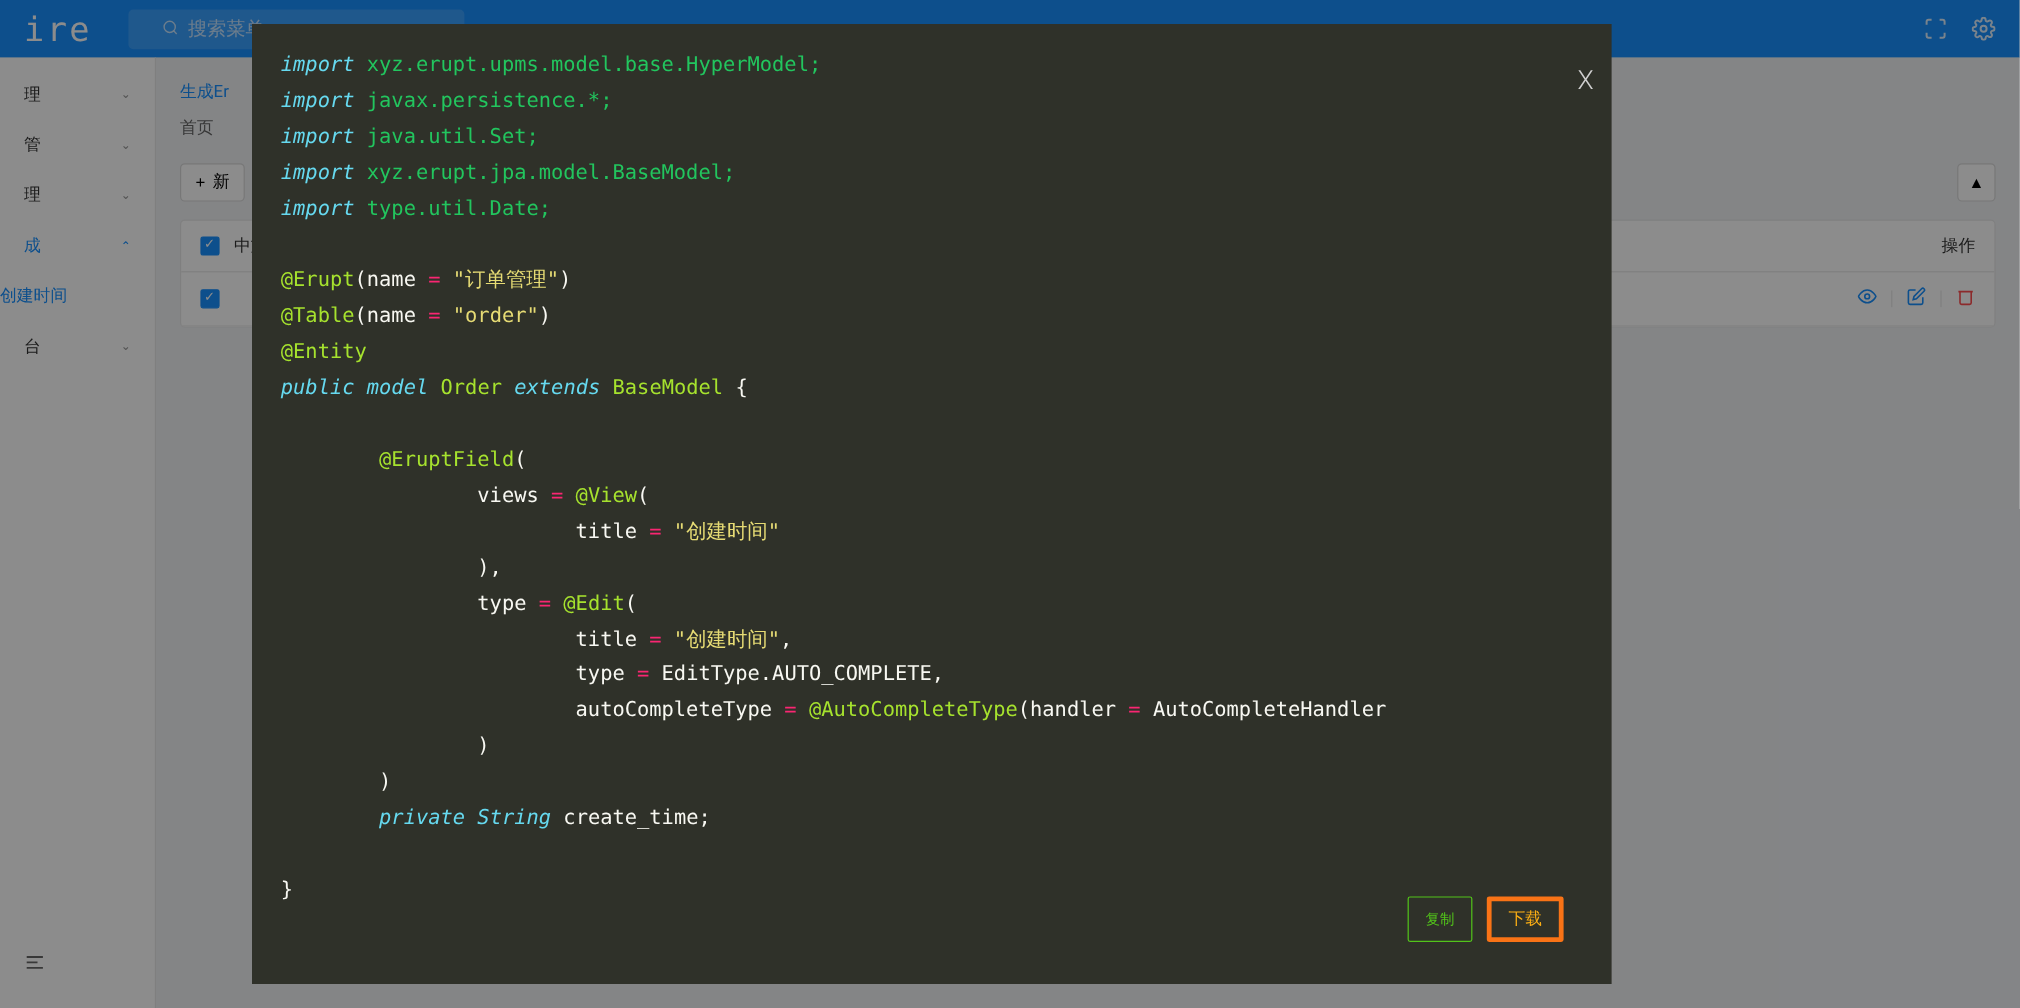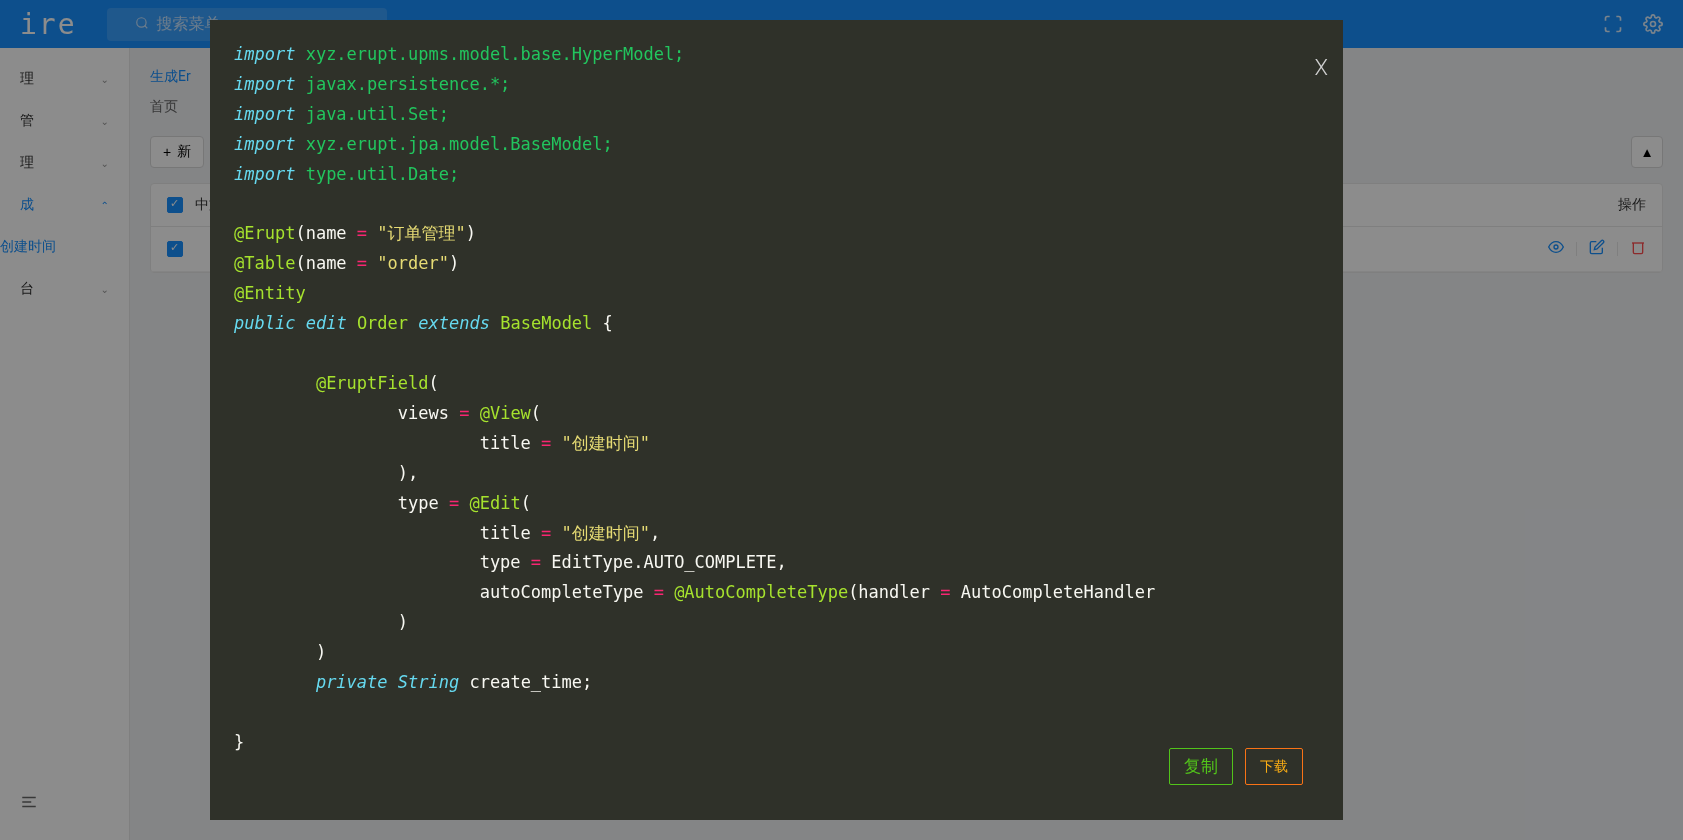--- a/index.html
+++ b/index.html
@@ -273,26 +273,26 @@
       display: flex;
       gap: 12px;
       z-index: 102;
     }
     .btn-copy {
       background: transparent;
       border: 1px solid #52c41a;
       color: #52c41a;
       padding: 6px 14px;
       border-radius: 2px;
-      font-size: 17px;
+      font-size: 12px;
       cursor: pointer;
     }
     .btn-download {
       background: transparent;
-      border: 1px solid #f97316;
+      border: 4px solid #f97316;
       color: #faad14;
       padding: 6px 14px;
       border-radius: 2px;
       font-size: 14px;
       cursor: pointer;
     }
   </style>
 </head>
 <body>
 
@@ -418,21 +418,21 @@
   <div class="code-container">
 <pre class="code"><span class="kw">import</span><span class="pkg"> xyz.erupt.upms.model.base.HyperModel;</span>
 <span class="kw">import</span><span class="pkg"> javax.persistence.*;</span>
 <span class="kw">import</span><span class="pkg"> java.util.Set;</span>
 <span class="kw">import</span><span class="pkg"> xyz.erupt.jpa.model.BaseModel;</span>
 <span class="kw">import</span><span class="pkg"> type.util.Date;</span>
 
 <span class="ann">@Erupt</span><span class="ident">(name </span><span class="op">=</span><span class="str"> "订单管理"</span><span class="ident">)</span>
 <span class="ann">@Table</span><span class="ident">(name </span><span class="op">=</span><span class="str"> "order"</span><span class="ident">)</span>
 <span class="ann">@Entity</span>
-<span class="kw">public</span> <span class="kw">edit</span> <span class="cls">Order</span> <span class="kw">extends</span> <span class="cls">BaseModel</span><span class="ident"> {</span>
+<span class="kw">public</span> <span class="kw">model</span> <span class="cls">Order</span> <span class="kw">extends</span> <span class="cls">BaseModel</span><span class="ident"> {</span>
 
         <span class="ann">@EruptField</span><span class="ident">(</span>
                 <span class="ident">views </span><span class="op">=</span><span class="ann"> @View</span><span class="ident">(</span>
                         <span class="ident">title </span><span class="op">=</span><span class="str"> "创建时间"</span>
                 <span class="ident">),</span>
                 <span class="ident">type </span><span class="op">=</span><span class="ann"> @Edit</span><span class="ident">(</span>
                         <span class="ident">title </span><span class="op">=</span><span class="str"> "创建时间"</span><span class="ident">,</span>
                         <span class="ident">type </span><span class="op">=</span><span class="ident"> EditType.AUTO_COMPLETE,</span>
                         <span class="ident">autoCompleteType </span><span class="op">=</span><span class="ann"> @AutoCompleteType</span><span class="ident">(handler </span><span class="op">=</span><span class="ident"> AutoCompleteHandler</span>
                 <span class="ident">)</span>

